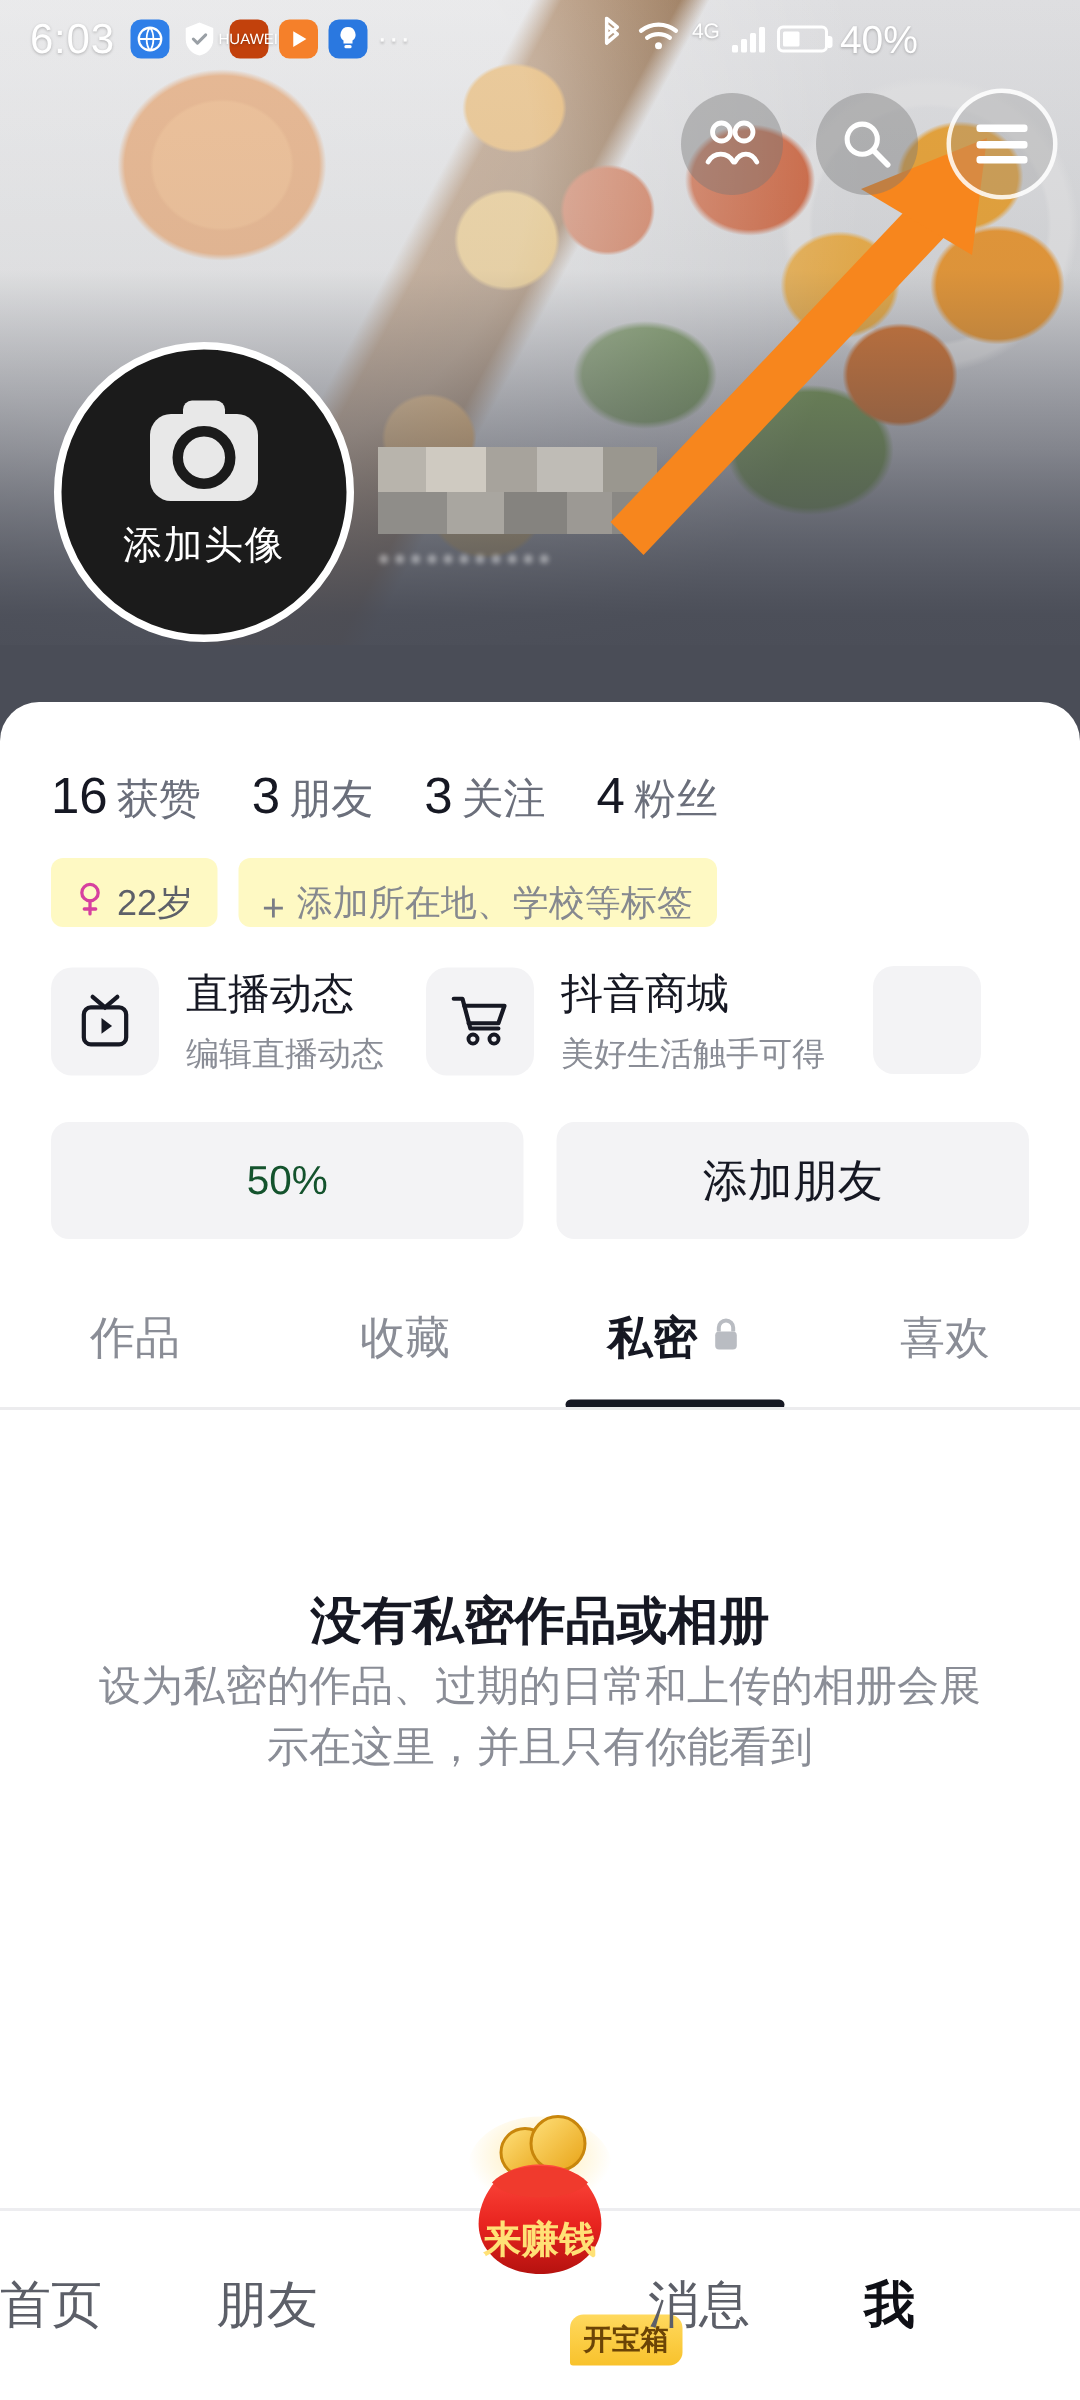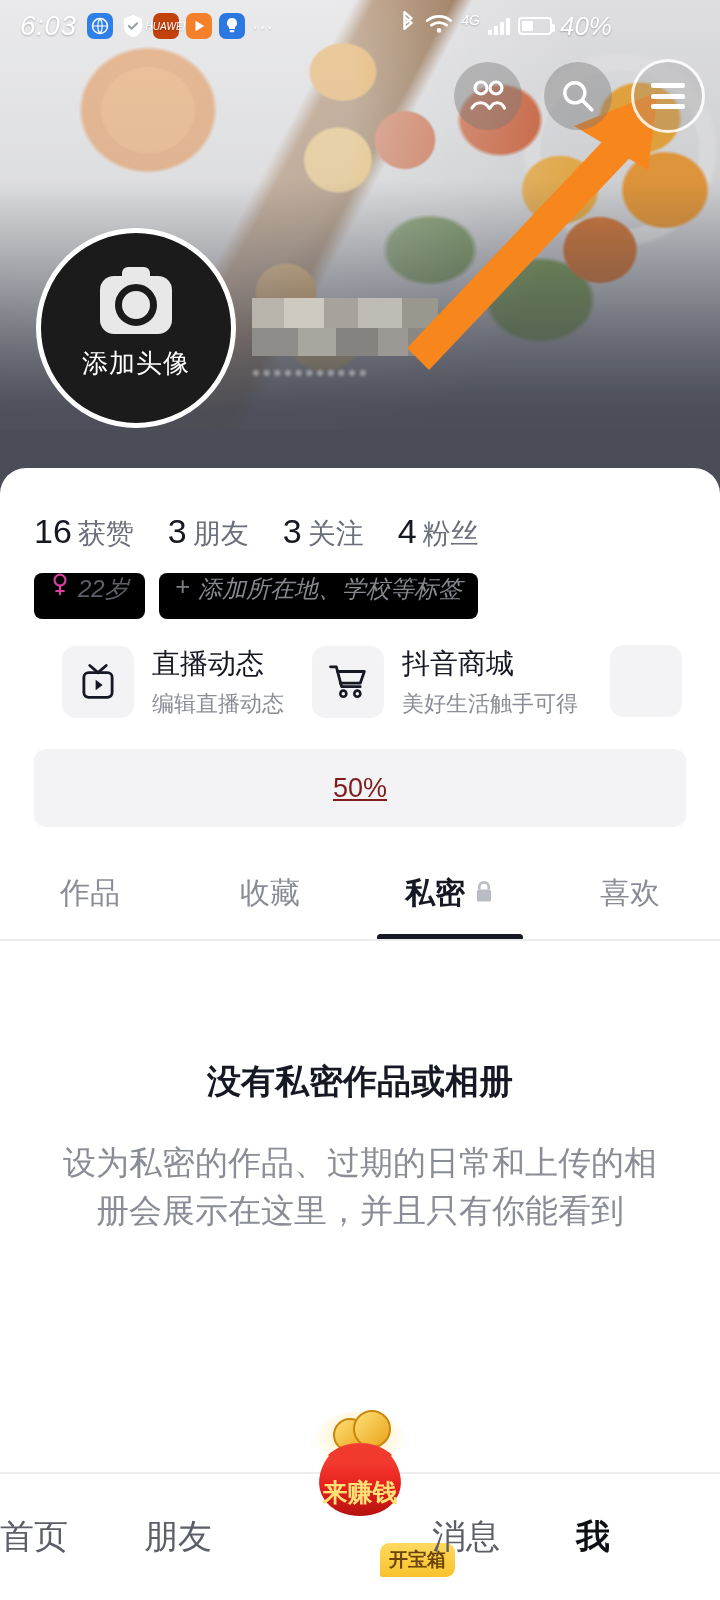--- a/index.html
+++ b/index.html
@@ -47,21 +47,20 @@
     position:absolute; left:0; top:430px; width:720px; height:70px;
     background:#4a4d57;
   }
 
   
   .statusbar {
     position:absolute; left:0; top:0; width:632px; height:52px;
     display:flex; align-items:center; color:#ffffff;
     padding:0 20px; z-index:40;
     text-shadow:0 1px 2px rgba(0,0,0,.25);
-    font-style:italic;
   }
   .sb-time { font-size:28px; font-weight:400; letter-spacing:.5px; margin-right:10px; }
   .sb-icons { display:flex; align-items:center; gap:7px; }
   .sb-app { width:26px; height:26px; border-radius:7px; display:flex; align-items:center; justify-content:center; font-size:11px; color:#fff; }
   .sb-app.globe { background:#2f7fe8; }
   .sb-app.shield { background:transparent; }
   .sb-app.huawei { background:#c2410c; font-size:10px; }
   .sb-app.video { background:#f5802a; }
   .sb-app.bulb { background:#2a78e0; }
   .sb-dots { font-size:20px; letter-spacing:1px; opacity:.95; }
@@ -121,58 +120,58 @@
   .stat-label { font-size:28px; color:#6b6f7b; }
 
   
   .bio { display:flex; align-items:center; gap:12px; padding:34px 34px 0 34px; }
   .bio-text { font-size:29px; color:#8a8d96; }
   .pencil { width:26px; height:26px; }
 
   
   .chips { display:flex; gap:14px; padding:20px 34px 0 34px; }
   .chip {
-    background:#000000; border-radius:8px; height:46px; padding:0 16px;
-    display:flex; align-items:flex-start; gap:8px; font-size:24px; color:#5d6069;font-style:italic;
+    background:#fef9c3; border-radius:8px; height:46px; padding:0 16px;
+    display:flex; align-items:flex-end; gap:8px; font-size:24px; color:#5d6069;
   }
   .chip .gender { color:#d6409f; font-size:22px; font-weight:700; }
   .chip .plus { font-size:26px; color:#7a7d86; line-height:1; }
   .chip.muted { color:#86898f; }
 
   
-  .cards { display:flex; gap:28px; padding:26px 32px 0 34px; overflow:hidden;margin-left:28px; }
+  .cards { display:flex; gap:28px; padding:26px 32px 0 34px; overflow:hidden; }
   .card { display:flex; align-items:center; gap:18px; flex:0 0 auto; }
   .card-ico { width:72px; height:72px; border-radius:14px; background:#f3f3f5; display:flex; align-items:center; justify-content:center; }
   .card-t { font-size:28px; color:#161823; font-weight:500; }
   .card-s { font-size:22px; color:#8a8d96; margin-top:6px; }
   .card-peek { width:72px; height:72px; border-radius:14px; background:#f3f3f5; flex:0 0 auto; margin-left:4px; }
 
   
   .actions { display:flex; gap:22px; padding:30px 34px 0 34px; }
   .act-btn {
     flex:1; height:78px; border-radius:12px; background:#f3f3f5;
     display:flex; align-items:center; justify-content:center; gap:10px;
     font-size:30px; color:#161823;
   }
-  .act-pct { font-size:27px; color:#7f1d1d;text-decoration:underline; }
+  .act-pct { font-size:27px; color:#14532d; }
 
   
   .tabs { display:flex; padding:46px 0 0 0; position:relative;align-items:flex-end; }
   .tab { flex:1; display:flex; flex-direction:column; align-items:center; }
   .tab-row { display:flex; align-items:center; gap:8px; }
   .tab-label { font-size:30px; color:#8a8d96; }
   .tab.active .tab-label { color:#161823; font-weight:700; }
   .tab-under { margin-top:20px; width:146px; height:7px; border-radius:4px; background:transparent; }
   .tab.active .tab-under { background:#161823; }
   .tabs-sep { position:absolute; left:0; right:0; bottom:0; height:2px; background:#ececee; }
 
   
   .empty { padding:118px 60px 0 60px; text-align:center; }
   .empty-title { font-size:34px; font-weight:700; color:#161823; }
-  .empty-desc { margin-top:34px; font-size:33px; line-height:1.45; color:#8a8d96; }
+  .empty-desc { font-size:28px; line-height:1.45; color:#8a8d96; }
 
   
   .bottomnav {
     position:absolute; left:0; bottom:0; width:720px; height:128px;
     background:#ffffff; border-top:2px solid #ededf0; z-index:30;
     display:flex; align-items:center;
   }
   .nav-item { flex:1; text-align:left; font-size:34px; color:#5c5f68; position:relative; }
   .nav-item.active { color:#0f1016; font-weight:700; }
   .moneybag { position:absolute; left:50%; bottom:8px; transform:translateX(-50%); width:132px; height:132px; }
@@ -371,20 +370,23 @@
         <div class="card-t">抖音商城</div>
         <div class="card-s">美好生活触手可得</div>
       </div>
     </div>
     <div class="card-peek"></div>
   </div>
 
   <div class="actions">
     <div class="act-btn">
       <span class="act-pct">50%</span>
+    </div>
+    <div class="act-btn">
+      <span>添加朋友</span>
     </div>
   </div>
 
   <div class="tabs">
     <div class="tab">
       <div class="tab-row">
           <span class="tab-label">作品</span>
         </div>
       <div class="tab-under"></div>
     </div>

